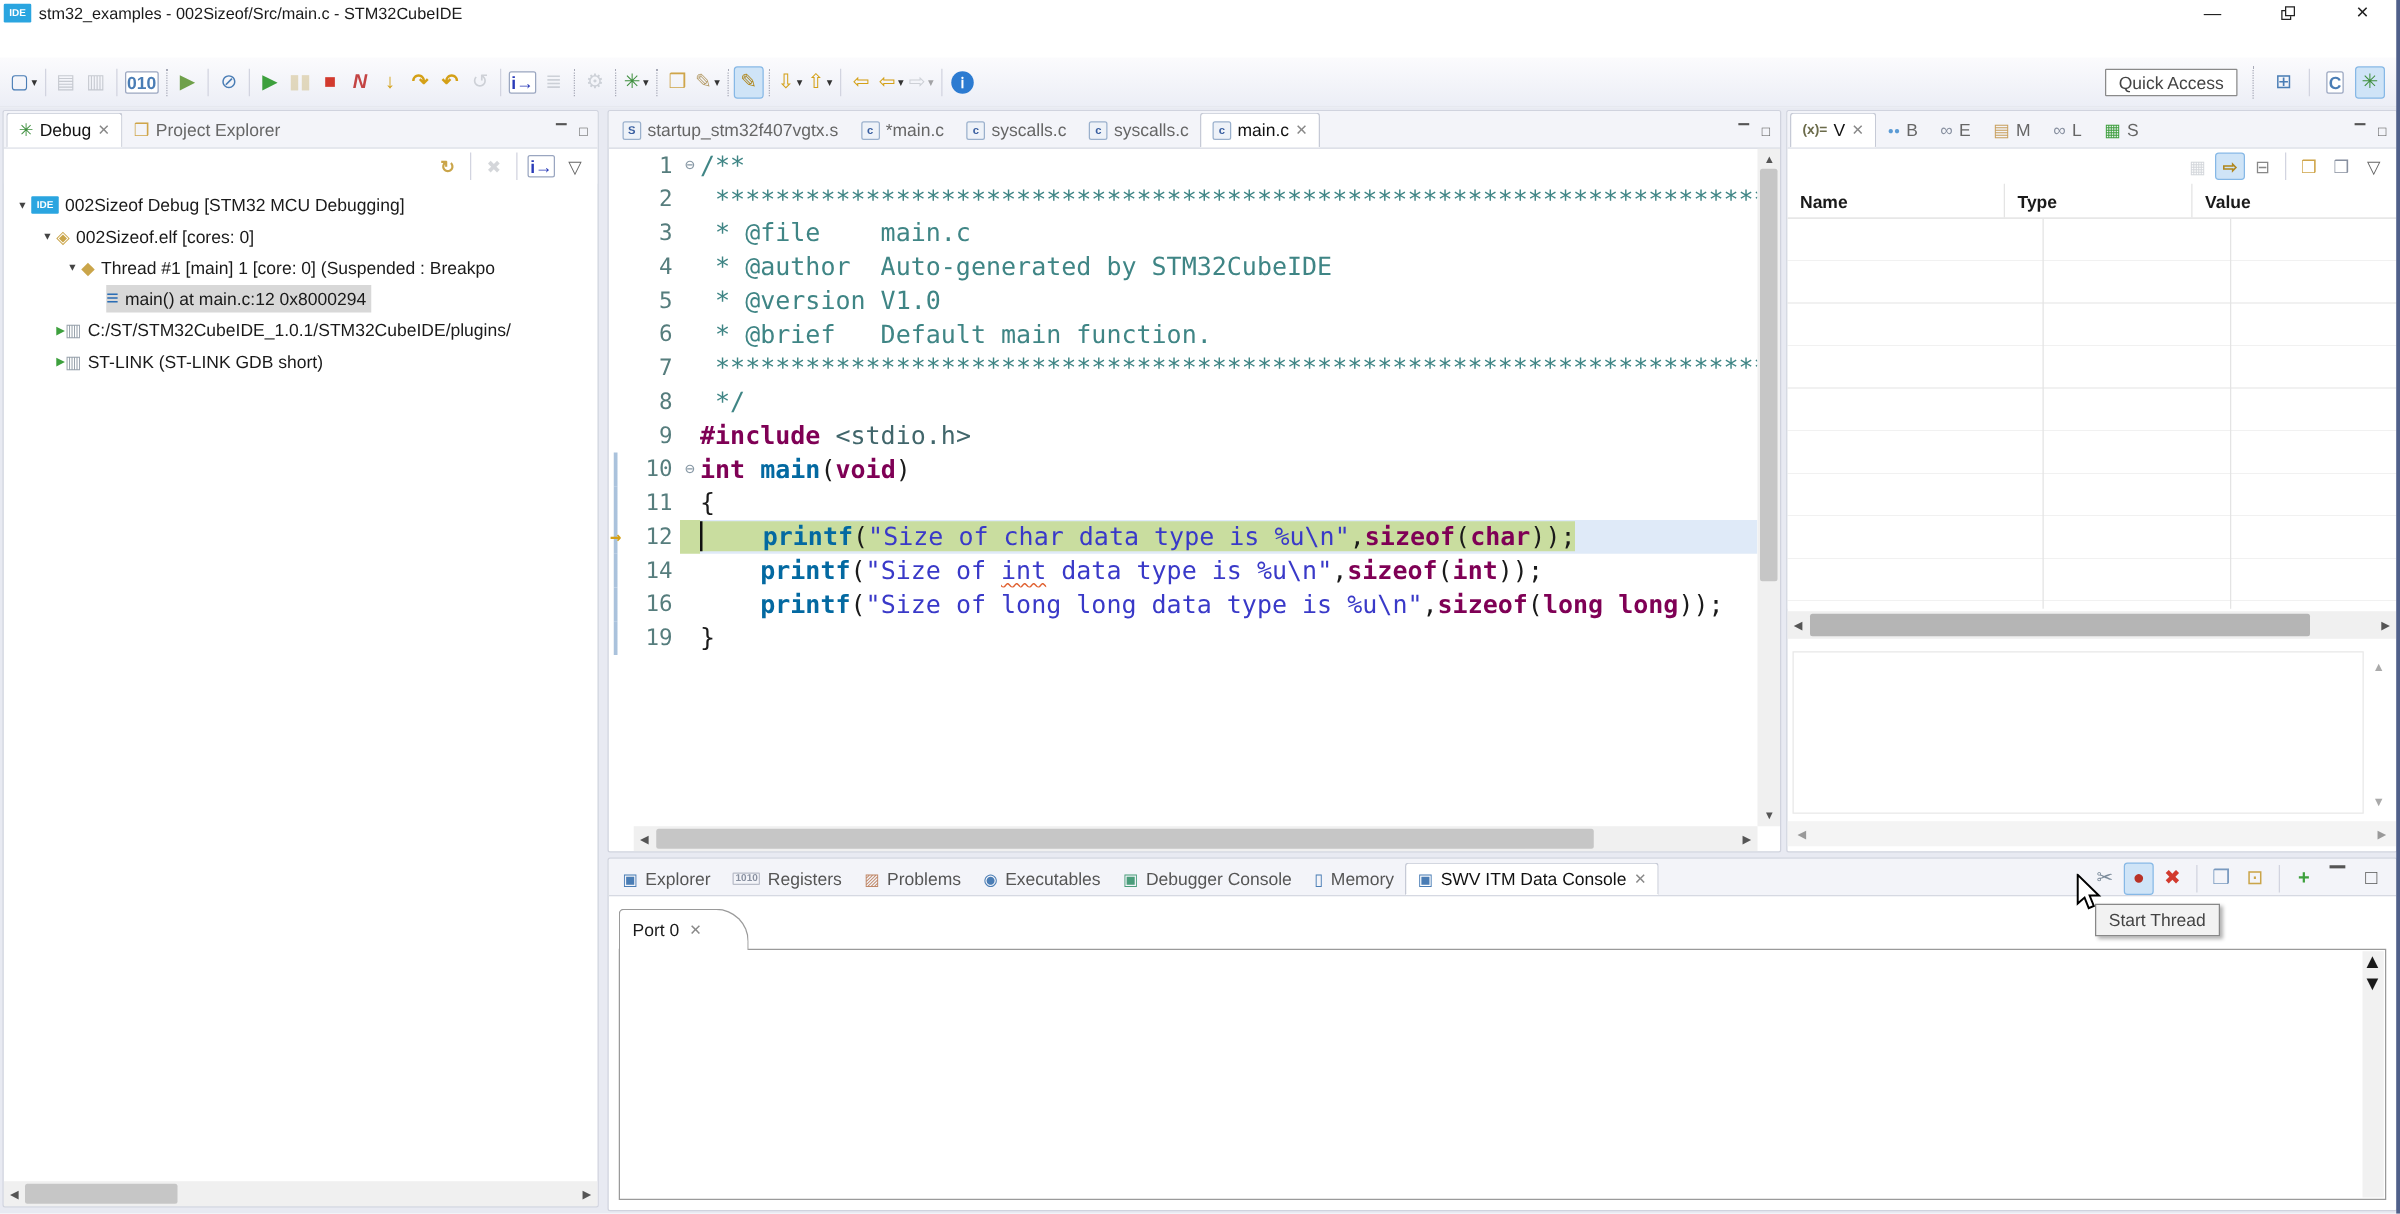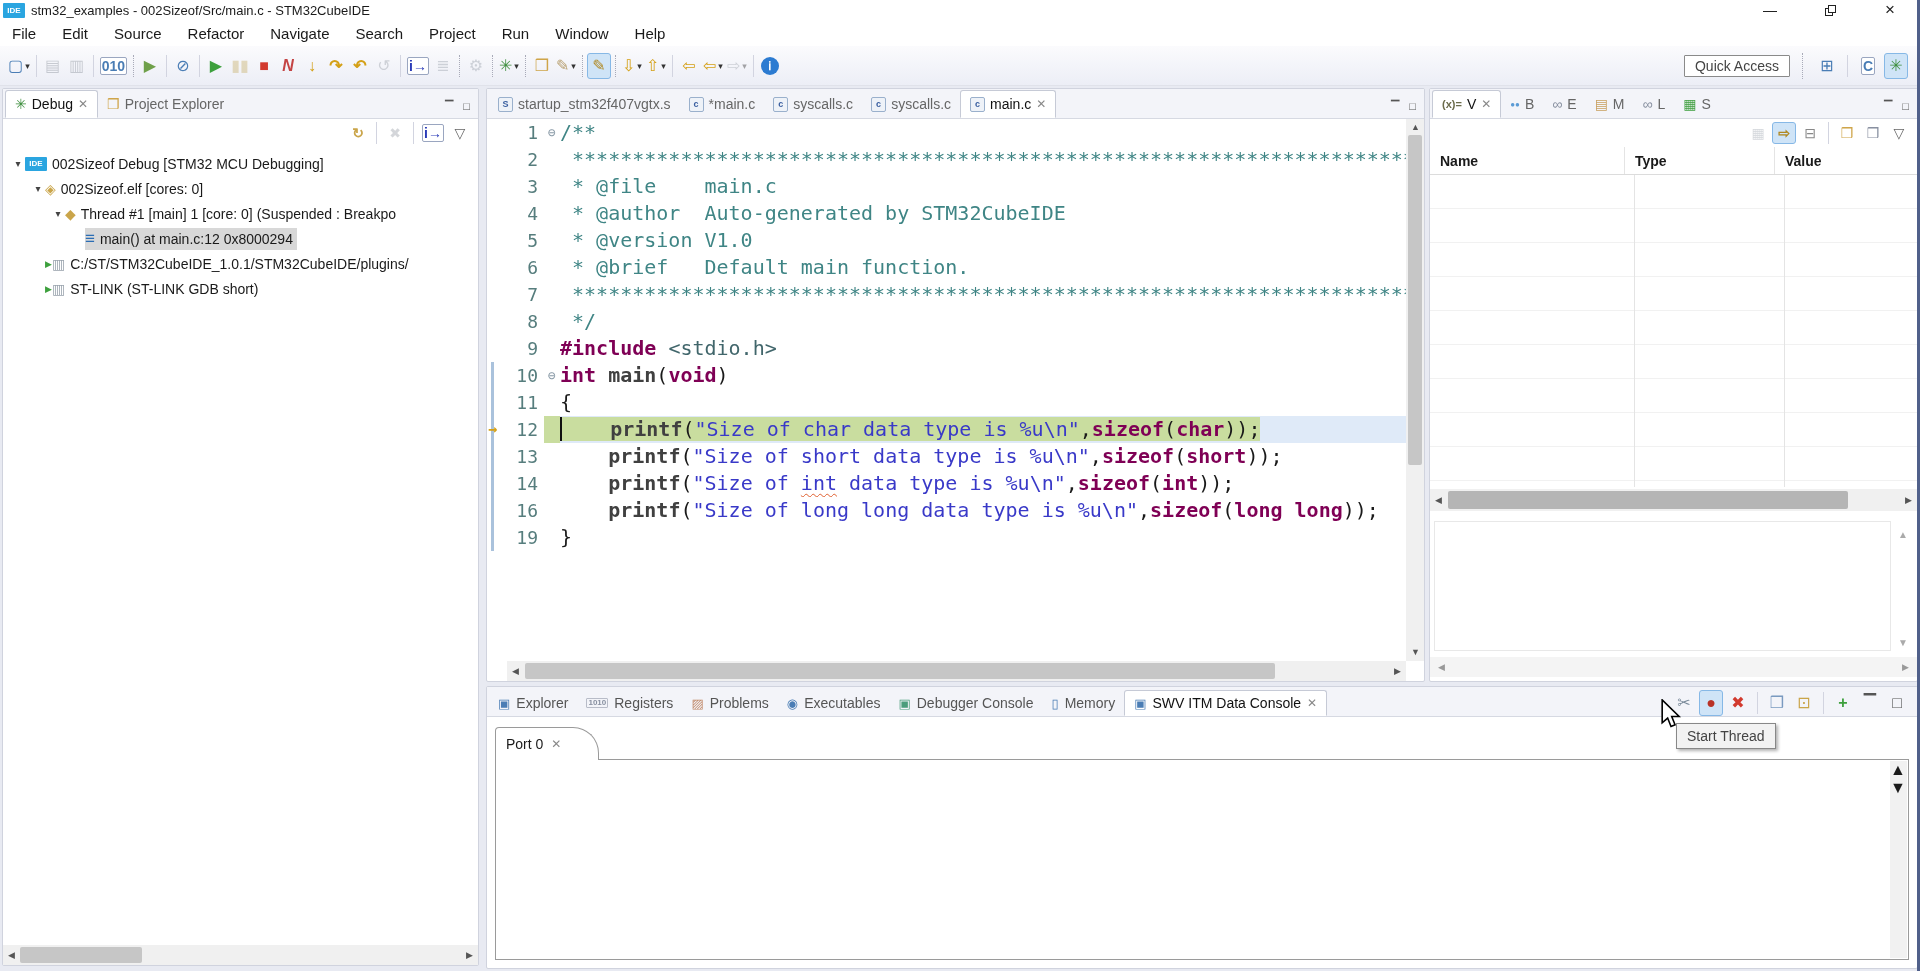--- a/index.html
+++ b/index.html
@@ -84,21 +84,21 @@
   .ln-annot.scope { background:linear-gradient(#aac2dc,#aac2dc) 4px 0/3px 100% no-repeat; }
   .ptr { position:absolute; left:1px; top:0; color:#d4a017; font-weight:bold; font-size:15px; z-index:2; }
   .ln-num { width:44px; flex:none; text-align:right; padding-right:6px; color:#567d7d; font-size:18px; }
   .ln-fold { width:16px; flex:none; color:#8899a6; font-size:13px; text-align:center; }
   .ln-code { white-space:pre; flex:1; overflow:hidden; }
   .cline.hl .ln-fold { background:#c9dd9f; }
   .cline.hl .ln-code { background:#dfeaf8; }
   .cline.hl .seg-group { background:#c9dd9f; }
   .caret { border-left:2px solid #101010; }
   .s-com { color:#3f8585; } .s-pp { color:#7f0055; font-weight:bold; } .s-inc { color:#41666b; }
-  .s-kw { color:#7f0055; font-weight:bold; } .s-fn { color:#404040; font-weight:bold;text-align:right; }
+  .s-kw { color:#7f0055; font-weight:bold; } .s-fn { color:#0369a1; font-weight:bold;text-align:right; }
   .s-str { color:#3939c8; } .s-pl { color:#1a1a1a; }
   .s-sq { text-decoration:underline wavy #e06030 1px; text-underline-offset:3px; }
 
   
   .sb { position:absolute; background:#f0f0f0; }
   .sb .arr { position:absolute; color:#555; font-size:9px; line-height:1; }
   .thumb { position:absolute; background:#c6c6c6; border-radius:2px; }
   .thumb.dark { background:#b5b5b5; }
 
   
@@ -148,32 +148,20 @@
       <span class="wc">
         <span class="wc-restore">
             <i class="b"></i>
             <i class="f"></i>
           </span>
       </span>
       <span class="wc" style="font-size:17px;">×</span>
     </div>
   </div>
 
-  <div id="menubar">
-      <span class="menu-item">File</span>
-      <span class="menu-item">Edit</span>
-      <span class="menu-item">Source</span>
-      <span class="menu-item">Refactor</span>
-      <span class="menu-item">Navigate</span>
-      <span class="menu-item">Search</span>
-      <span class="menu-item">Project</span>
-      <span class="menu-item">Run</span>
-      <span class="menu-item">Window</span>
-      <span class="menu-item">Help</span>
-    </div>
 
   <div id="toolbar">
     <span id="tb-items" style="display:flex;align-items:center;">
         <span class="tbi">
           <span class="gl" style="color: rgb(74, 125, 181);">▢</span>
           <span class="dd">▾</span>
         </span>
         <span class="sepv"></span>
         <span class="tbi dis">
           <span class="gl" style="color: rgb(138, 144, 154);">▤</span>
@@ -481,26 +469,20 @@
           <div class="cline hl">
             <span class="ln-annot scope">
               <span class="ptr">→</span>
             </span>
             <span class="ln-num">12</span>
             <span class="ln-fold"></span>
             <span class="ln-code"><span class="seg-group"><span class="caret"></span><span class="s-pl">    </span><span class="s-fn">printf</span><span class="s-pl">(</span><span class="s-str">"Size of char data type is %u\n"</span><span class="s-pl">,</span><span class="s-kw">sizeof</span><span class="s-pl">(</span><span class="s-kw">char</span><span class="s-pl">));</span></span></span>
           </div>
           <div class="cline">
             <span class="ln-annot scope"></span>
-            <span class="ln-num">13</span>
-            <span class="ln-fold"></span>
-            <span class="ln-code"><span class="seg-group"><span class="s-pl">    </span><span class="s-fn">printf</span><span class="s-pl">(</span><span class="s-str">"Size of short data type is %u\n"</span><span class="s-pl">,</span><span class="s-kw">sizeof</span><span class="s-pl">(</span><span class="s-kw">short</span><span class="s-pl">));</span></span></span>
-          </div>
-          <div class="cline">
-            <span class="ln-annot scope"></span>
             <span class="ln-num">14</span>
             <span class="ln-fold"></span>
             <span class="ln-code"><span class="seg-group"><span class="s-pl">    </span><span class="s-fn">printf</span><span class="s-pl">(</span><span class="s-str">"Size of </span><span class="s-str s-sq">int</span><span class="s-str"> data type is %u\n"</span><span class="s-pl">,</span><span class="s-kw">sizeof</span><span class="s-pl">(</span><span class="s-kw">int</span><span class="s-pl">));</span></span></span>
           </div>
           <div class="cline">
             <span class="ln-annot scope"></span>
             <span class="ln-num">16</span>
             <span class="ln-fold"></span>
             <span class="ln-code"><span class="seg-group"><span class="s-pl">    </span><span class="s-fn">printf</span><span class="s-pl">(</span><span class="s-str">"Size of long long data type is %u\n"</span><span class="s-pl">,</span><span class="s-kw">sizeof</span><span class="s-pl">(</span><span class="s-kw">long long</span><span class="s-pl">));</span></span></span>
           </div>
@@ -570,21 +552,21 @@
             <span class="gl" style="color: rgb(207, 165, 74);">❒</span>
           </span>
           <span class="tbi">
             <span class="gl" style="color: rgb(136, 144, 160);">❒</span>
           </span>
           <span class="tbi">
             <span class="gl" style="color: rgb(102, 102, 102);">▽</span>
           </span>
         </div>
       <div id="var-headrow">
-        <span class="vh" style="width:195px;">Name</span>
+        <span class="vh" style="width:174px;">Name</span>
         <span class="vh" style="width:150px;">Type</span>
         <span class="vh" style="flex:1; border-right:none;">Value</span>
       </div>
       <div id="var-body">
         <span class="colline" style="left:204px;"></span>
         <span class="colline" style="left:354px;"></span>
       </div>
       <div class="sb" style="left:0; top:400px; right:0; height:22px;">
         <span class="arr" style="left:5px;top:7px;">◀</span>
         <span class="arr" style="right:5px;top:7px;">▶</span>

